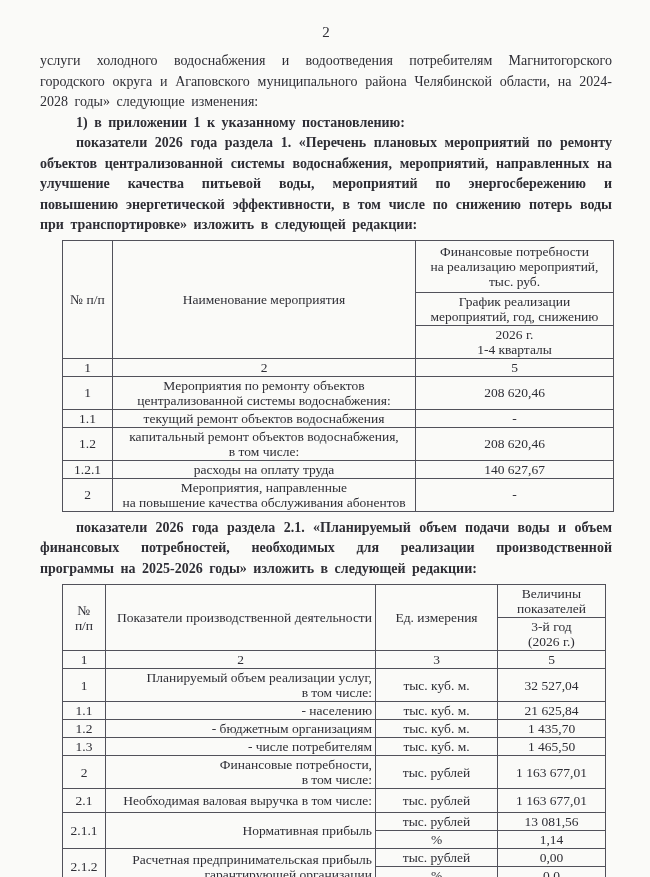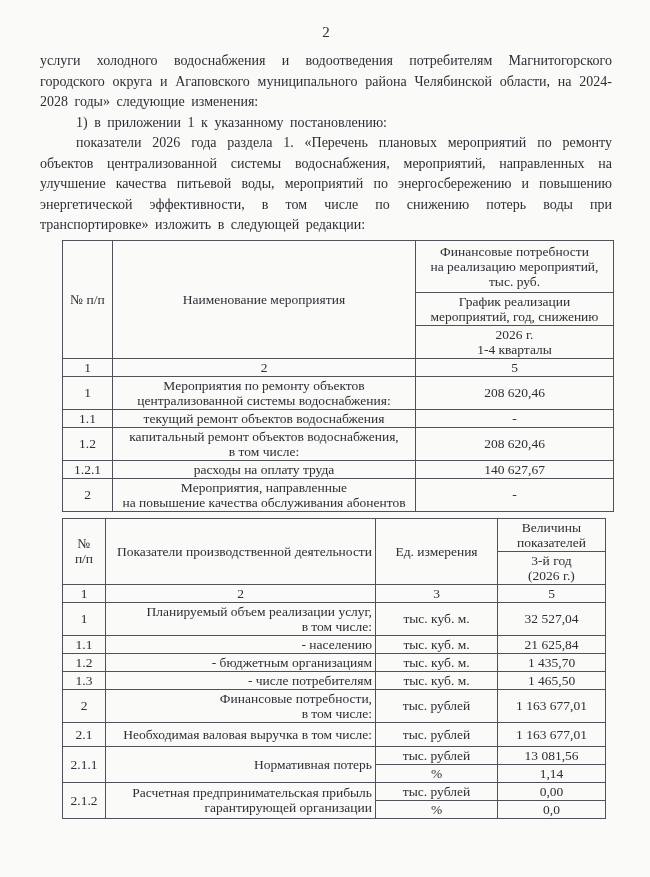--- a/index.html
+++ b/index.html
@@ -18,21 +18,21 @@
     font-size:15px;
     margin:0 0 10px 0;
   }
   p.body-text{
     margin:0;
     font-size:14px;
     line-height:20.5px;
     text-align:justify;
     word-spacing:3px;
   }
-  p.indent{text-indent:36px;}
+  p.indent{text-indent:36px;font-weight:bold;}
   table{
     border-collapse:collapse;
     table-layout:fixed;
     font-size:13.5px;
     line-height:15px;
     color:#2e2e35;
   }
   td{
     border:1px solid #51515a;
     padding:1px 3px;
@@ -119,20 +119,21 @@
     </tr>
     <tr class="r2l">
       <td>2</td>
       <td class="pre">Мероприятия, направленные
 на повышение качества обслуживания абонентов</td>
       <td>-</td>
     </tr>
   </tbody>
     </table>
 
+  <p class="body-text indent">показатели 2026 года раздела 2.1. «Планируемый объем подачи воды и объем финансовых потребностей, необходимых для реализации производственной программы на 2025-2026 годы» изложить в следующей редакции:</p>
 
   <table class="t2">
     <colgroup>
         <col style="width:43px">
         <col style="width:270px">
         <col style="width:122px">
         <col style="width:108px">
       </colgroup>
     <tbody>
         <tr class="h1">
@@ -186,21 +187,21 @@
       <td>1 163 677,01</td>
     </tr>
     <tr class="rC">
       <td>2.1</td>
       <td class="left">Необходимая валовая выручка в том числе:</td>
       <td>тыс. рублей</td>
       <td>1 163 677,01</td>
     </tr>
     <tr class="rS">
       <td rowspan="2">2.1.1</td>
-      <td rowspan="2" class="left">Нормативная потерь</td>
+      <td rowspan="2" class="left">Нормативная прибыль</td>
       <td>тыс. рублей</td>
       <td>13 081,56</td>
     </tr>
     <tr class="rS">
       <td>%</td>
       <td>1,14</td>
     </tr>
     <tr class="rS">
       <td rowspan="2">2.1.2</td>
       <td rowspan="2" class="left pre">Расчетная предпринимательская прибыль

